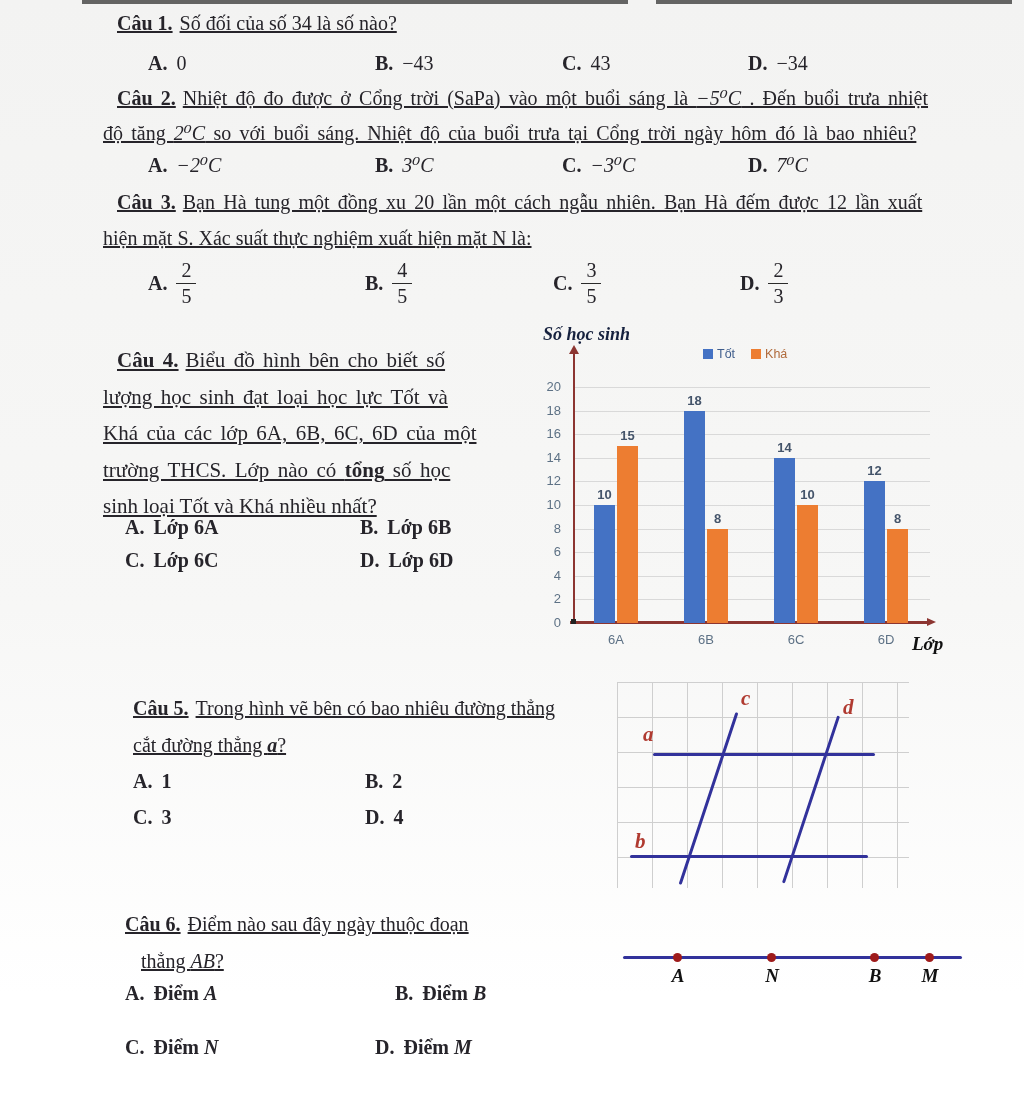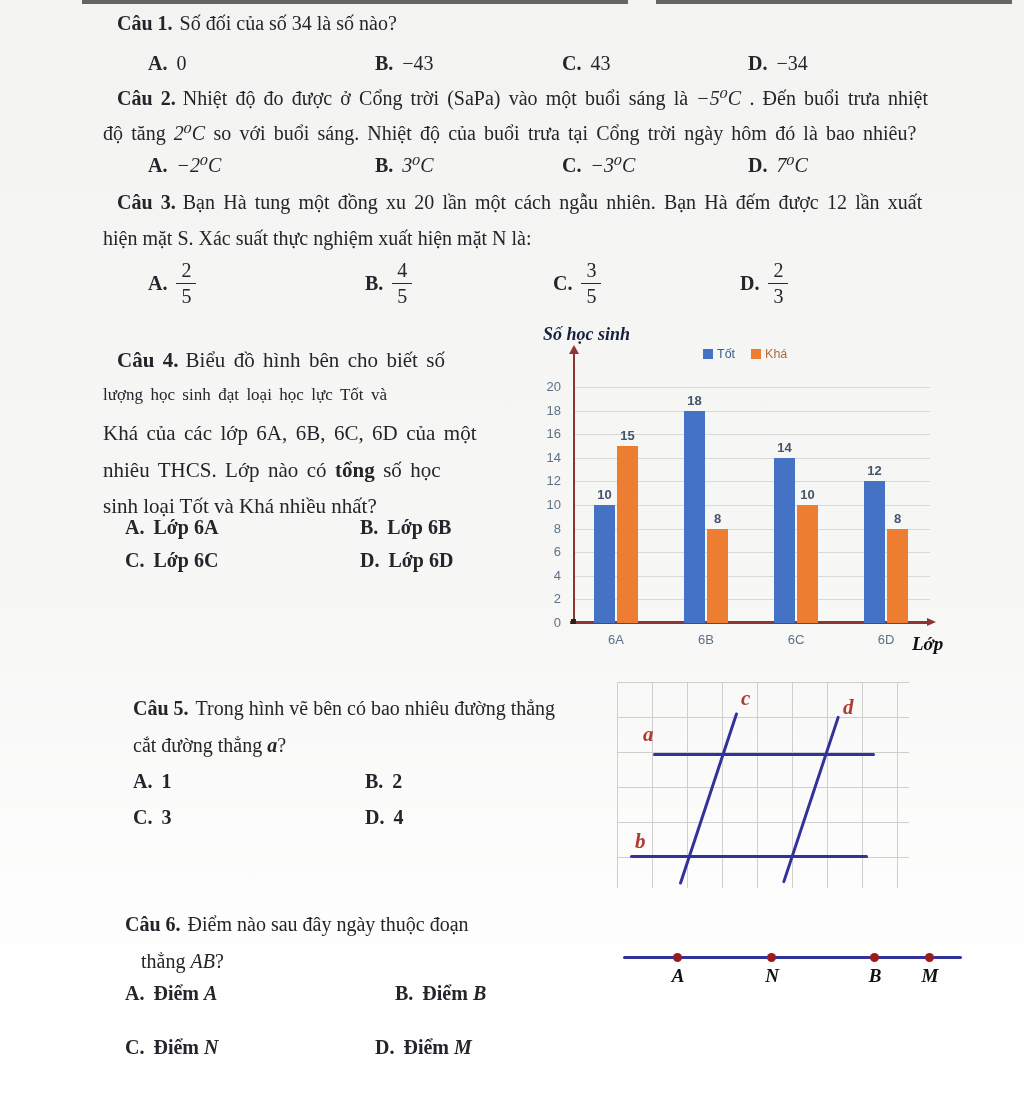--- a/index.html
+++ b/index.html
@@ -2,21 +2,21 @@
 <html style="--ink: #26242a; --axis: #8c3531; --grid: #d9d9d9; --tick-text: #5d7185; --value-label: #44546a; --fig-line: #32329b; --fig-grid: #cfcfcf; --fig-label: #b03a30; --point-dot: #9e1b1b;"><head>
 <meta charset="utf-8">
 <style>
   html,body{margin:0;padding:0;}
   body{
     width:1024px;height:1105px;position:relative;overflow:hidden;
     background:linear-gradient(180deg,#f3f3f2 0%,#f7f7f6 55%,#ffffff 90%);
     font-family:"Liberation Serif","DejaVu Serif",serif;
     color:var(--ink,#26242a);
   }
-  .line{position:absolute;white-space:nowrap;font-size:20px;}
+  .line{position:absolute;white-space:nowrap;font-size:20px;text-decoration:underline;}
   .qhead{font-weight:bold;margin-right:7px;}
   .wide{word-spacing:3.2px;}
   .it{font-style:italic;}
   .bold{font-weight:bold;}
   .opt{position:absolute;white-space:nowrap;font-size:20px;}
   .olabel{font-weight:bold;margin-right:9px;}
   .boldopt{font-weight:bold;}
   
   .fopt{position:absolute;display:flex;align-items:center;height:66px;font-size:20px;}
   .frac{display:inline-flex;flex-direction:column;align-items:center;line-height:1.15;font-size:20px;}
@@ -121,24 +121,24 @@
       <b class="olabel">D.</b>
       <span class="frac">
         <span class="num">2</span>
         <span class="den">3</span>
       </span>
     </span>
 
   <div class="line wide" style="left:117px;top:348px;font-size:21px;">
     <span class="qhead">Câu 4.</span><span>Biểu đồ hình bên cho biết số</span>
   </div>
-  <div class="line wide" style="left:103px;top:385px;font-size:17px;"><span>lượng học sinh đạt loại học lực Tốt và</span></div>
+  <div class="line wide" style="left:103px;top:385px;font-size:21px;"><span>lượng học sinh đạt loại học lực Tốt và</span></div>
   <div class="line wide" style="left:103px;top:421px;font-size:21px;"><span>Khá của các lớp 6A, 6B, 6C, 6D của một</span></div>
   <div class="line wide" style="left:103px;top:458px;font-size:21px;">
-    <span>nhiêu THCS. Lớp nào có </span><span class="bold">tổng</span><span> số học</span>
+    <span>trường THCS. Lớp nào có </span><span class="bold">tổng</span><span> số học</span>
   </div>
   <div class="line" style="left:103px;top:494px;font-size:21px;"><span>sinh loại Tốt và Khá nhiều nhất?</span></div>
   <span class="opt boldopt" style="left:125px;top:516px;"><b class="olabel">A.</b><span>Lớp 6A</span></span>
   <span class="opt boldopt" style="left:360px;top:516px;"><b class="olabel">B.</b><span>Lớp 6B</span></span>
   <span class="opt boldopt" style="left:125px;top:549px;"><b class="olabel">C.</b><span>Lớp 6C</span></span>
   <span class="opt boldopt" style="left:360px;top:549px;"><b class="olabel">D.</b><span>Lớp 6D</span></span>
 
   <div>
     <div class="chart-title">Số học sinh</div>
     <div class="legend">

